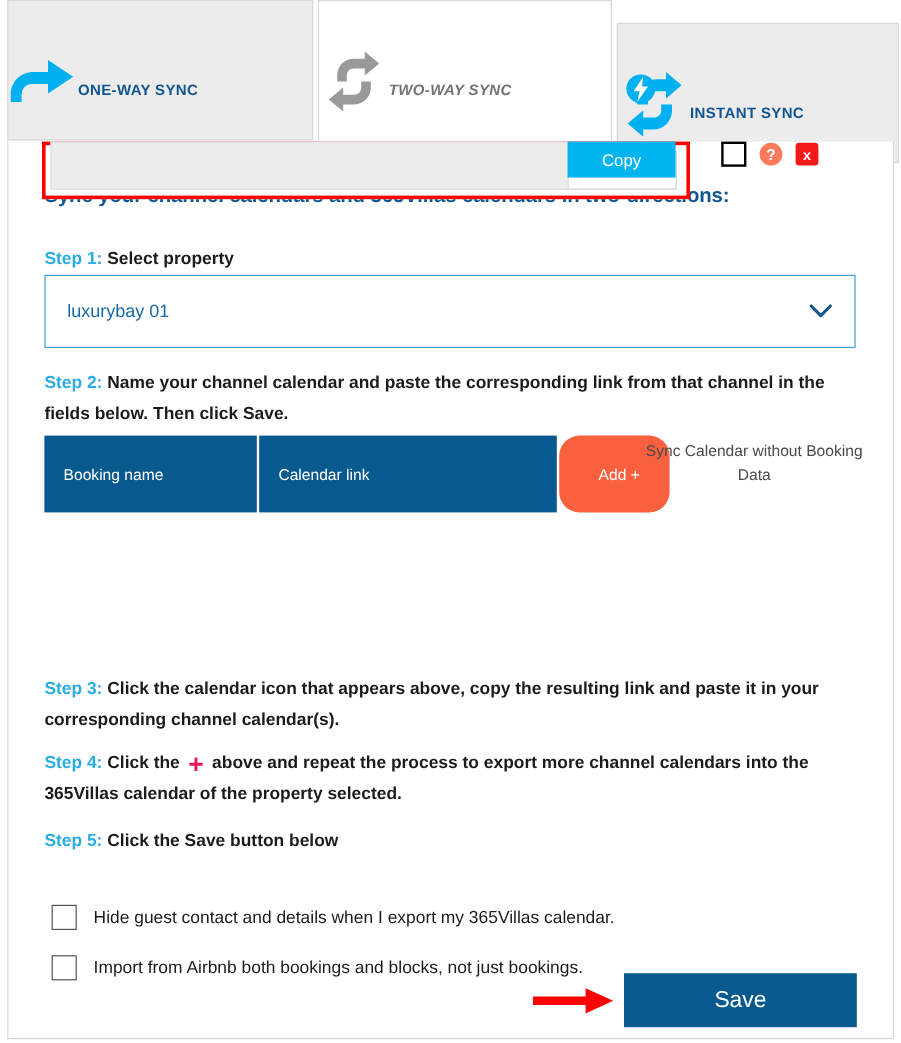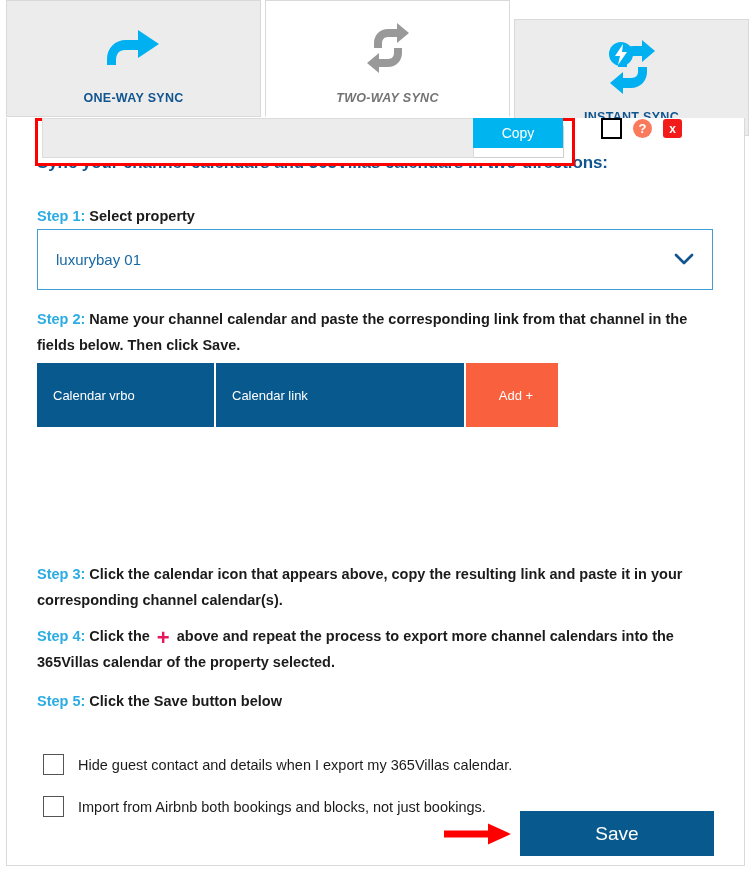--- a/index.html
+++ b/index.html
@@ -21,21 +21,20 @@
     position: absolute;
     left: 0; top: 0;
     width: 751px; height: 120px;
     display: flex;
     gap: 0;
   }
   .tab {
     position: relative;
     height: 117px;
     display: flex;
-    flex-direction: column;
     align-items: center;
     justify-content: flex-start;
     padding-top: 18px;
     border: 1px solid #d9d9d9;
     background: #ececec;
     cursor: pointer;
   }
   .tab.t0 { width: 255px; margin-left: 6px; }
   .tab.t1 { width: 245px; margin-left: 4px; background:#ffffff; border-bottom:1px solid #ffffff; }
   .tab.t2 { width: 235px; margin-left: 4px; margin-top: 19px; }
@@ -127,20 +126,21 @@
   }
   .tbl-head .c-name { width: 177px; }
   .tbl-head .c-link { width: 248px; }
   .tbl-head .c-add {
     width: 92px;
     background: #f9603d;
     justify-content: center;
     padding-left: 8px;
     margin-right: 0;
     cursor: pointer;
+    border-radius: 17px;
   }
   .sync-note {
     position: absolute;
     left: 529px; top: 248px;
     width: 185px;
     text-align: center;
     font-size: 13px;
     color: #4b4b4b;
     line-height: 20px;
   }
@@ -340,25 +340,26 @@
             <path d="M2 2 L10 10 L18 2" stroke="#10558f" stroke-width="2.6" fill="none" stroke-linecap="round" stroke-linejoin="round"></path>
           </svg>
       </span>
     </div>
 
     <div class="step-line step2">
       <span class="stp">Step 2:</span><span> Name your channel calendar and paste the corresponding link from that channel in the fields below. Then click Save.</span>
     </div>
 
     <div class="tbl-head">
-      <div class="cell c-name">Calendar vrbo</div>
+      <div class="cell c-name">Booking name</div>
       <div class="cell c-link">Calendar link</div>
       <div class="cell c-add">Add +</div>
     </div>
 
+    <div class="sync-note">Sync Calendar without Booking Data</div>
 
     <div class="row-hl">
       <div class="row-inner">
         <input class="inp inp-name" type="text" value="VRBO" style="">
         <input class="inp inp-link" type="text" value="http://www.vrbo.com/icalendar/9dff5a7eb23247f39274b" style="">
       </div>
     </div>
 
     <div class="row2"></div>
     <div class="copy-btn">Copy</div>

